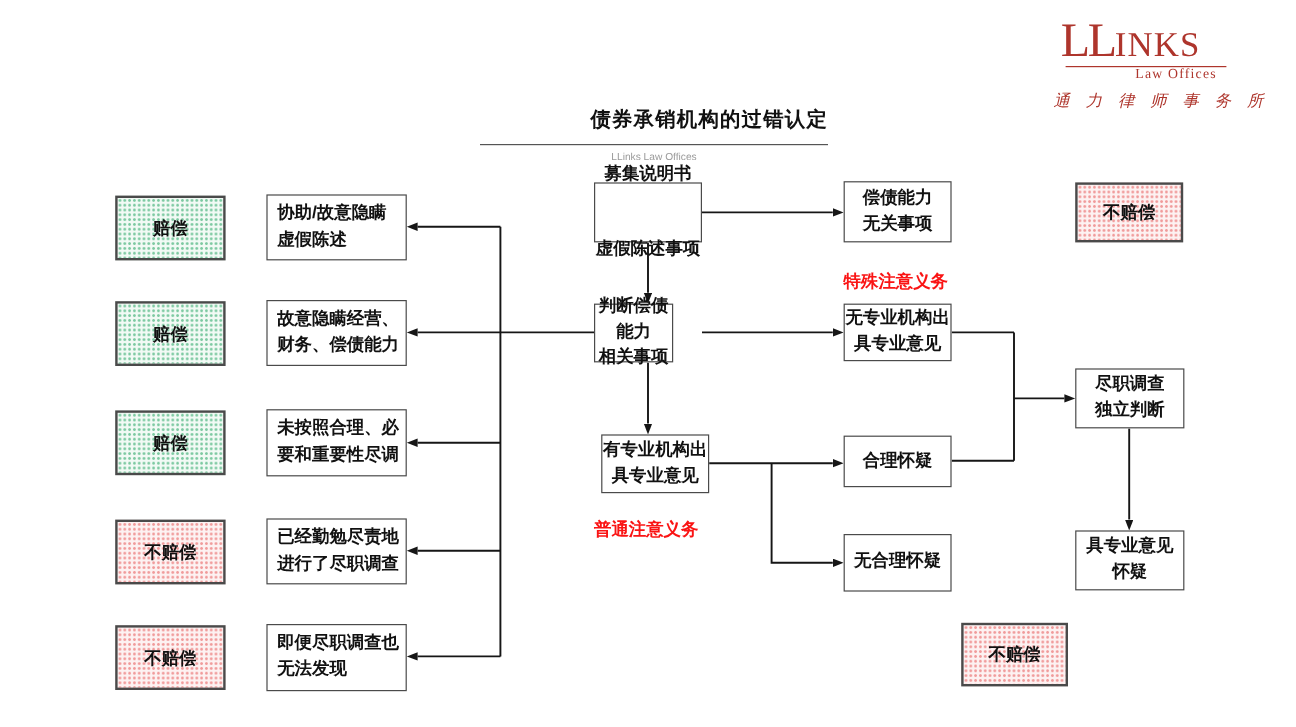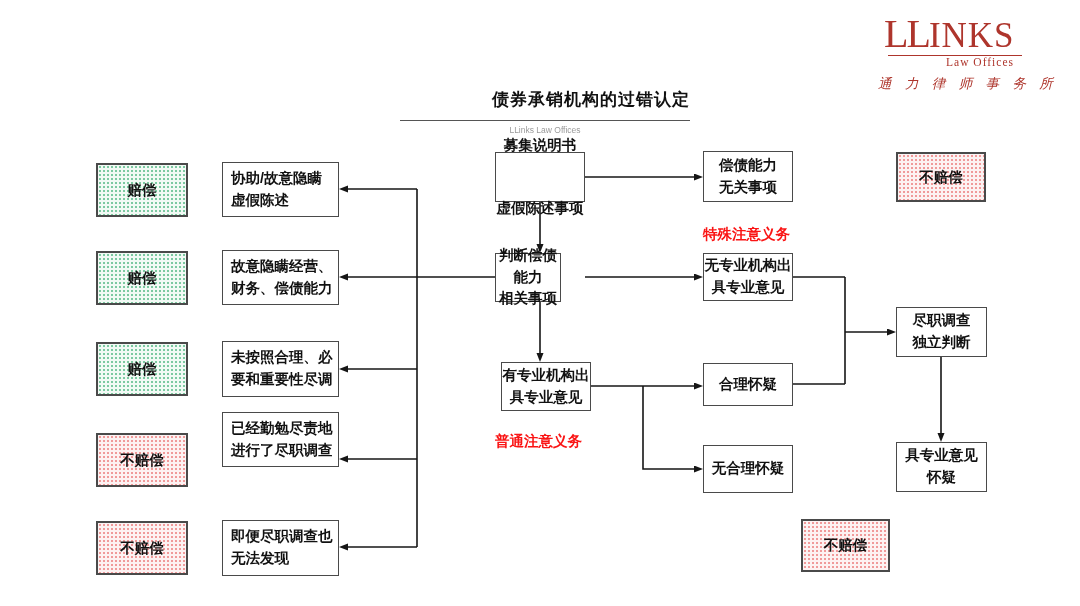--- a/index.html
+++ b/index.html
@@ -39,21 +39,21 @@
   
   #title-block{position:absolute;left:400px;top:88px;width:290px;text-align:center;}
   #title-text{font-size:17px;font-weight:bold;letter-spacing:1px;text-align:right;}
   #title-rule{height:1px;background:#555;margin-top:9px;}
   #subtitle-text{font-size:8.5px;color:#9a9a9a;margin-top:4px;}
   
   #logo{position:absolute;right:52px;top:14px;width:150px;text-align:center;color:#ae352c;
         font-family:"Liberation Serif","DejaVu Serif",serif;}
   #logo-word{line-height:1;white-space:nowrap;text-align:left;padding-left:6px;}
   #logo-word .ll{font-size:40px;letter-spacing:-2px;}
-  #logo-word .inks{font-size:35px;letter-spacing:1px;text-align:center;}
+  #logo-word .inks{font-size:29px;letter-spacing:1px;text-align:center;}
   #logo-tag{font-size:11.5px;letter-spacing:1px;text-align:right;padding-right:8px;
             border-top:1.5px solid #ae352c;margin:1px 6px 0 10px;}
   #logo-cn{font-size:13.5px;letter-spacing:5px;margin-top:7px;font-style:italic;white-space:nowrap;}
 </style>
 </head>
 <body>
 
 <div id="canvas">
 
   <svg id="wires" viewBox="0 0 1080 606" xmlns="http://www.w3.org/2000/svg">
@@ -127,21 +127,21 @@
     <span>虚假陈述</span>
   </div>
   <div class="node left-align" style="left:222px;top:250px;width:117px;height:55px;">
     <span>故意隐瞒经营、</span>
     <span>财务、偿债能力</span>
   </div>
   <div class="node left-align" style="left:222px;top:341px;width:117px;height:56px;">
     <span>未按照合理、必</span>
     <span>要和重要性尽调</span>
   </div>
-  <div class="node left-align" style="left:222px;top:412px;width:117px;height:55px;">
+  <div class="node left-align" style="left:222px;top:432px;width:117px;height:55px;">
     <span>已经勤勉尽责地</span>
     <span>进行了尽职调查</span>
   </div>
   <div class="node left-align" style="left:222px;top:520px;width:117px;height:56px;">
     <span>即便尽职调查也</span>
     <span>无法发现</span>
   </div>
 
   <div class="node" style="left:495px;top:152px;width:90px;height:50px;gap:41px;">
     <span>募集说明书</span>

